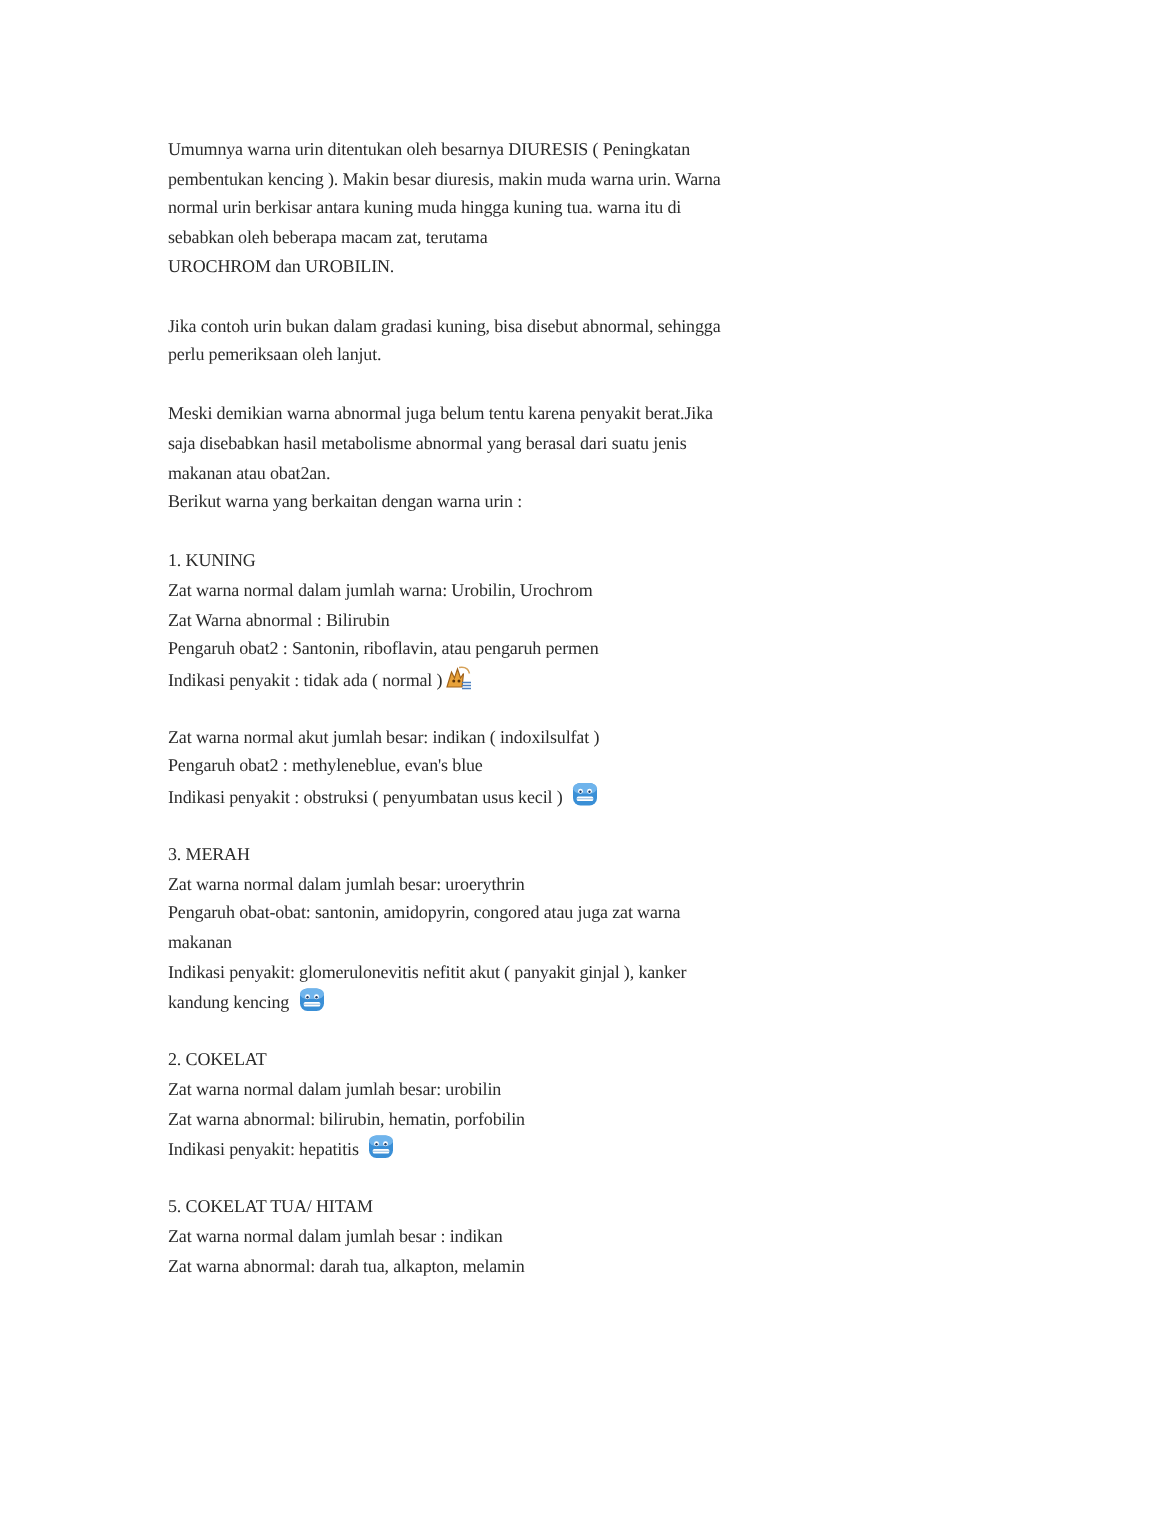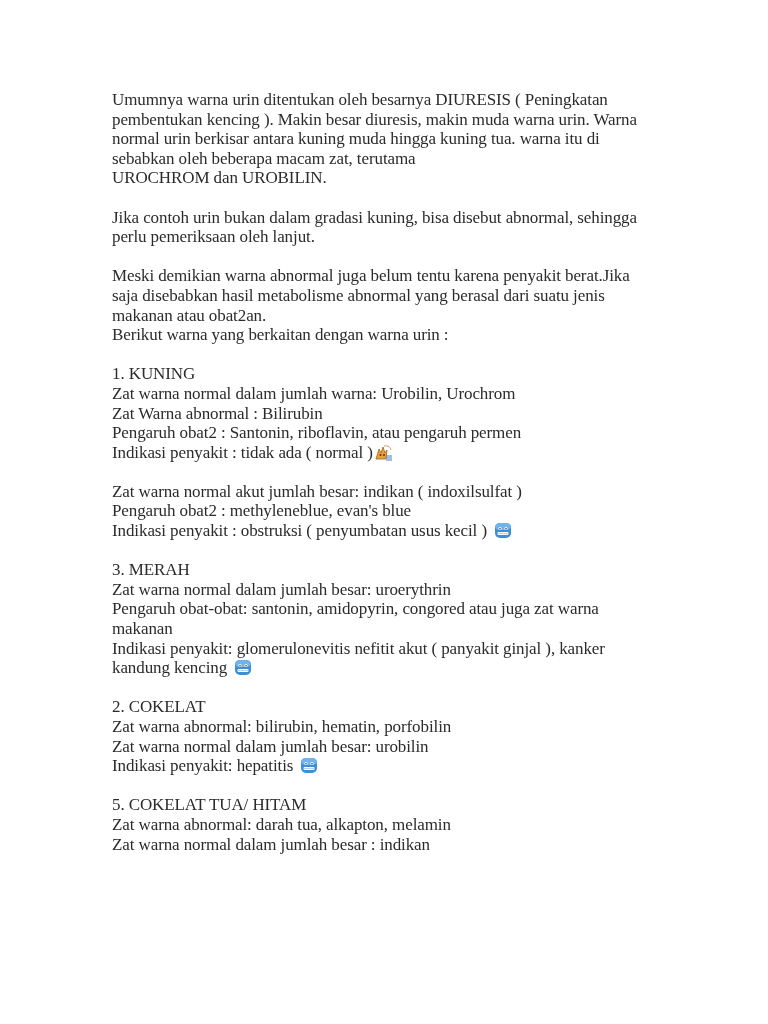--- a/index.html
+++ b/index.html
@@ -12,21 +12,21 @@
       height: 1024px;
       overflow: hidden;
       position: relative;
     }
     .page {
       position: absolute;
       left: 112px;
       top: 90px;
       width: 520px;
       font-family: "Liberation Serif", "DejaVu Serif", serif;
-      font-size: 17px;
+      font-size: 12px;
       line-height: 19.6px;
       color: #2b2b2b;
       letter-spacing: -0.1px;
     }
     .line {
       white-space: nowrap;
       height: 19.6px;
     }
     .blank {
       height: 19.6px;
@@ -118,34 +118,34 @@
         <circle cx="6" cy="6.8" r="0.8" fill="#1a3a66"></circle>
         <circle cx="12" cy="6.8" r="0.8" fill="#1a3a66"></circle>
         <rect x="3.5" y="10" width="11" height="3" rx="1" fill="#ffffff"></rect>
         <line x1="3.5" y1="11.5" x2="14.5" y2="11.5" stroke="#8ab4da" stroke-width="0.6"></line>
       </svg></div>
   </div>
   <div class="blank"></div>
 
   <div>
     <div class="line">2. COKELAT</div>
+    <div class="line">Zat warna normal dalam jumlah besar: urobilin</div>
     <div class="line">Zat warna abnormal: bilirubin, hematin, porfobilin</div>
-    <div class="line">Zat warna normal dalam jumlah besar: urobilin</div>
     <div class="line"><span>Indikasi penyakit: hepatitis </span><svg class="emo" viewBox="0 0 18 17">
         <rect x="1" y="1" width="16" height="15" rx="5" fill="#3a8fd6"></rect>
         <rect x="1" y="1" width="16" height="7" rx="5" fill="#6fb4ec"></rect>
         <circle cx="6" cy="6.5" r="1.6" fill="#ffffff"></circle>
         <circle cx="12" cy="6.5" r="1.6" fill="#ffffff"></circle>
         <circle cx="6" cy="6.8" r="0.8" fill="#1a3a66"></circle>
         <circle cx="12" cy="6.8" r="0.8" fill="#1a3a66"></circle>
         <rect x="3.5" y="10" width="11" height="3" rx="1" fill="#ffffff"></rect>
         <line x1="3.5" y1="11.5" x2="14.5" y2="11.5" stroke="#8ab4da" stroke-width="0.6"></line>
       </svg></div>
   </div>
   <div class="blank"></div>
 
   <div>
     <div class="line">5. COKELAT TUA/ HITAM</div>
+    <div class="line">Zat warna normal dalam jumlah besar : indikan</div>
     <div class="line">Zat warna abnormal: darah tua, alkapton, melamin</div>
-    <div class="line">Zat warna normal dalam jumlah besar : indikan</div>
   </div>
 
 </div>
 
 </body></html>

